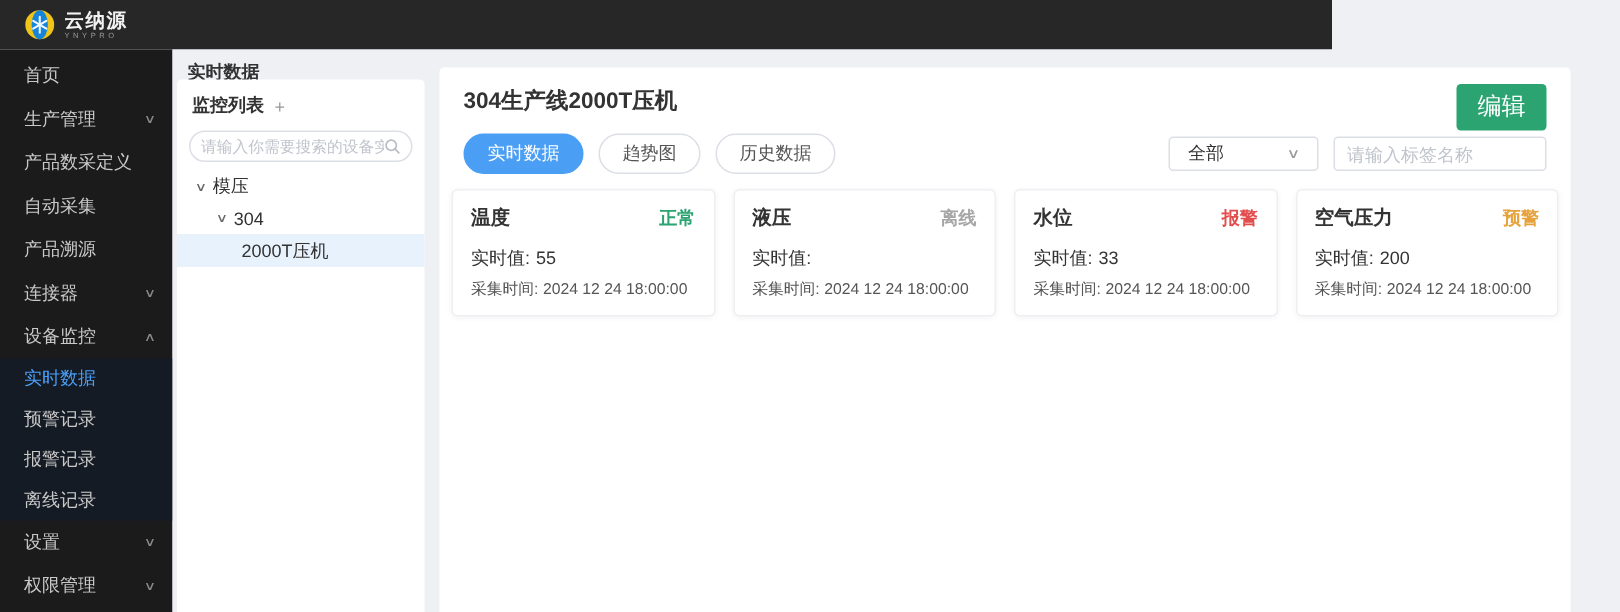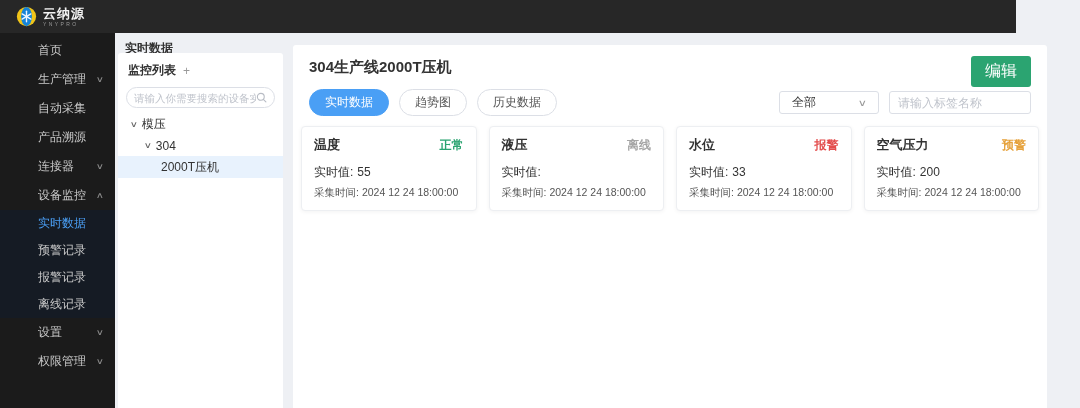--- a/index.html
+++ b/index.html
@@ -1,33 +1,33 @@
 <!DOCTYPE html>
 <html><head>
 <meta charset="utf-8">
 <style>
   * { margin:0; padding:0; box-sizing:border-box; }
   html,body { width:1080px; height:408px; overflow:hidden;
     font-family:"Liberation Sans","DejaVu Sans",sans-serif; }
   .stage { position:relative; width:1080px; height:408px; background:#eef0f4; }
 
   
-  .topbar { position:absolute; left:0; top:0; width:1016px; height:33px;
+  .topbar { position:absolute; left:0; top:0; width:888px; height:33px;
     background:#272727; display:flex; align-items:center; padding-left:16px; }
   .logo { display:flex; align-items:center; gap:6px; }
   .logo-icon { width:21px; height:21px; }
   .brand-col { display:flex; flex-direction:column; line-height:1; }
   .brand { color:#f2f2f2; font-size:13px; font-weight:700; letter-spacing:1px; }
   .brand-sub { color:#9a9a9a; font-size:5px; letter-spacing:2.4px; margin-top:2px; }
 
   
   .sidebar { position:absolute; left:0; top:33px; width:115px; height:375px;
     background:#1b1b1b; padding-top:3px; }
   .side-item { height:29px; display:flex; align-items:center;
-    padding:0 12px 0 38px; font-size:12px; color:#c9c9c9; cursor:pointer; }
+    padding:0 12px 0 16px; font-size:12px; color:#c9c9c9; cursor:pointer; }
   .side-item .chev { margin-left:auto; font-size:8px; color:#8a8a8a; transform:scaleX(1.4); }
   .submenu { background:#151b24; }
   .submenu .side-item { height:27px; }
   .side-item.active { color:#4a9ff5; }
 
   
   .content { position:absolute; left:115px; top:33px; width:965px; height:375px;
     background:#eef0f4; }
   .page-tab { position:absolute; left:10px; top:7px; font-size:12px;
     font-weight:700; color:#333; }
@@ -112,20 +112,23 @@
 
   <div class="sidebar">
     <div class="side-item">
       <span>首页</span>
     </div>
     <div class="side-item">
       <span>生产管理</span>
       <span class="chev">∨</span>
     </div>
     <div class="side-item">
+      <span>产品数采定义</span>
+    </div>
+    <div class="side-item">
       <span>自动采集</span>
     </div>
     <div class="side-item">
       <span>产品溯源</span>
     </div>
     <div class="side-item">
       <span>连接器</span>
       <span class="chev">∨</span>
     </div>
     <div class="side-item">

